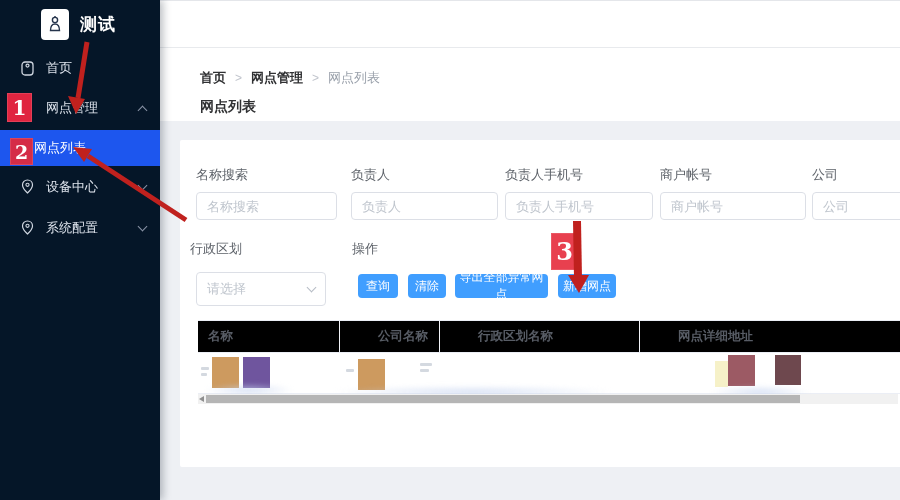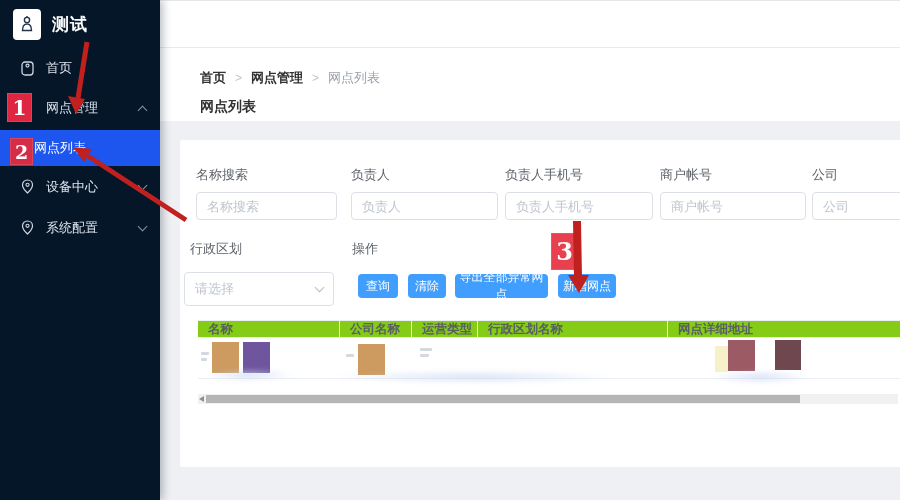--- a/index.html
+++ b/index.html
@@ -10,21 +10,21 @@
     position: relative;
     color: #303133;
   }
 
   
   .sidebar {
     position: absolute; left: 0; top: 0; width: 160px; height: 500px;
     background: #051628; z-index: 10;
     box-shadow: 3px 0 8px rgba(10,20,35,.28);
   }
-  .logo-row { height: 48px; display: flex; align-items: center; padding: 0 0 0 13px; }
+  .logo-row { height: 48px; display: flex; align-items: center; padding: 0 0 0 13px; margin-left: 28px; }
   .logo-box {
     width: 28px; height: 31px; background: #fff; border-radius: 4px;
     display: flex; align-items: center; justify-content: center; flex: 0 0 auto;
   }
   .logo-title { color: #fff; font-size: 17px; font-weight: bold; margin-left: 11px; letter-spacing: 1px; }
 
   .menu { position: absolute; top: 48px; left: 0; right: 0; }
   .menu-item {
     height: 40px; display: flex; align-items: center;
     padding: 0 14px 0 20px; color: #dde3ec; font-size: 13px; cursor: pointer;
@@ -76,39 +76,39 @@
   
   .f-label { position: absolute; top: 26px; font-size: 13px; color: #5d6269; }
   .f-input {
     position: absolute; top: 52px; height: 28px; border: 1px solid #dcdfe6; border-radius: 4px;
     padding: 0 10px; font-size: 13px; color: #606266; outline: none; background: #fff;
     font-family: "Liberation Sans", "DejaVu Sans", sans-serif;
   }
   .f-input::placeholder { color: #bfc5cd; }
   .row2-label { position: absolute; top: 100px; font-size: 13px; color: #5d6269; }
   .select-box {
-    position: absolute; left: 4px; top: 132px; width: 150px; height: 27px;
+    position: absolute; left: 16px; top: 132px; width: 130px; height: 27px;
     border: 1px solid #dcdfe6; border-radius: 4px; background: #fff;
     display: flex; align-items: center; padding: 16px 10px; cursor: pointer;
   }
   .select-text { font-size: 13px; color: #bfc5cd; }
   .select-box .chev { margin-left: auto; }
   .select-box .chev::before { border-color: #b6bcc5; }
   .btn {
     position: absolute; top: 134px; height: 24px; border: none; border-radius: 4px;
     background: #409eff; color: #fff; font-size: 12px; cursor: pointer;
     display: flex; align-items: center; justify-content: center;
     font-family: "Liberation Sans", "DejaVu Sans", sans-serif;
   }
 
   
   .tbl { position: absolute; left: 18px; right: 0; top: 180px; }
   .tbl-head {
-    display: flex; height: 18px; align-items: center;
-    border-top: 1px solid #ebeef5; border-bottom: 1px solid #ebeef5; background: #84cc16;
+    display: flex; height: 33px; align-items: center;
+    border-top: 1px solid #ebeef5; border-bottom: 1px solid #ebeef5; background: #000000; gap: 28px;
   }
   .th { font-size: 12.5px; font-weight: bold; color: #585d66; padding-left: 10px; height: 100%;
         display: flex; align-items: center; border-right: 1px solid #f1f3f8; }
   .th:last-child { border-right: none; }
   .w-name { width: 142px; } .w-comp { width: 72px; } .w-type { width: 66px; }
   .w-addr { width: 232px; } .w-region { flex: 1; }
   .tbl-row { position: relative; height: 41px; border-bottom: 1px solid #ebeef5; background: #fff; }
 
   .redact { position: absolute; top: 4px; width: 27px; height: 31px; }
   .rd-orange1 { left: 14px;  background: #cd9a5f; }
@@ -233,21 +233,20 @@
 
       <button class="btn" style="left:178px;width:40px">查询</button>
       <button class="btn" style="left:228px;width:38px">清除</button>
       <button class="btn" style="left:275px;width:93px">导出全部异常网点</button>
       <button class="btn" style="left:378px;width:58px">新增网点</button>
 
       <div class="tbl">
         <div class="tbl-head">
           <div class="th w-name">名称</div>
           <div class="th w-comp">公司名称</div>
-          <div class="th w-type">运营类型</div>
           <div class="th w-region">行政区划名称</div>
           <div class="th w-addr">网点详细地址</div>
         </div>
         <div class="tbl-row">
           <span class="tiny-mark" style="left:3px;top:14px;width:8px"></span>
           <span class="tiny-mark" style="left:3px;top:20px;width:6px"></span>
           <div class="redact rd-orange1"></div>
           <div class="redact rd-purple"></div>
           <span class="tiny-mark" style="left:148px;top:16px;width:8px"></span>
           <div class="redact rd-orange2"></div>

